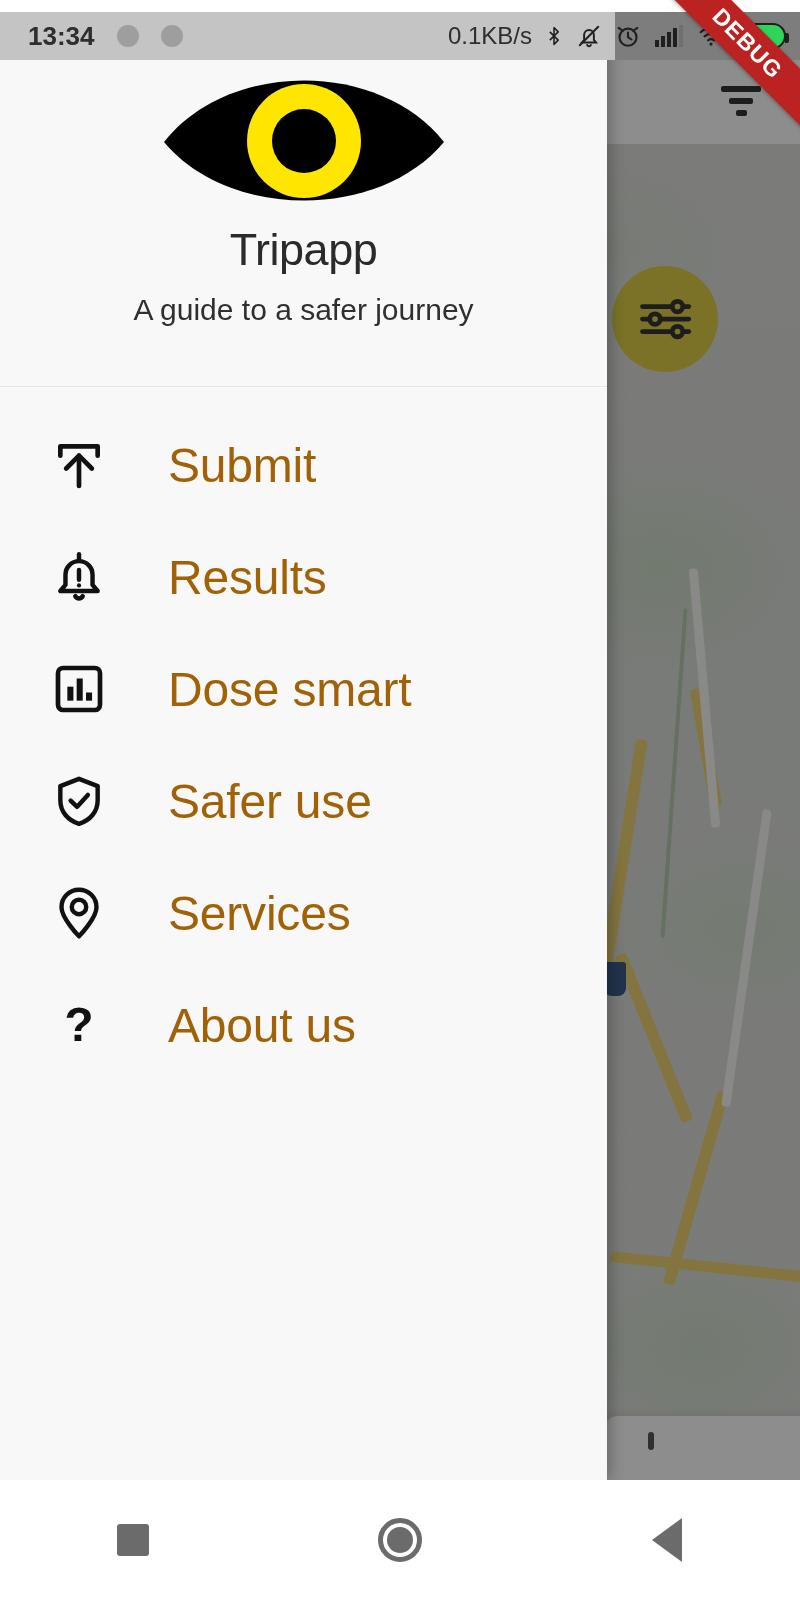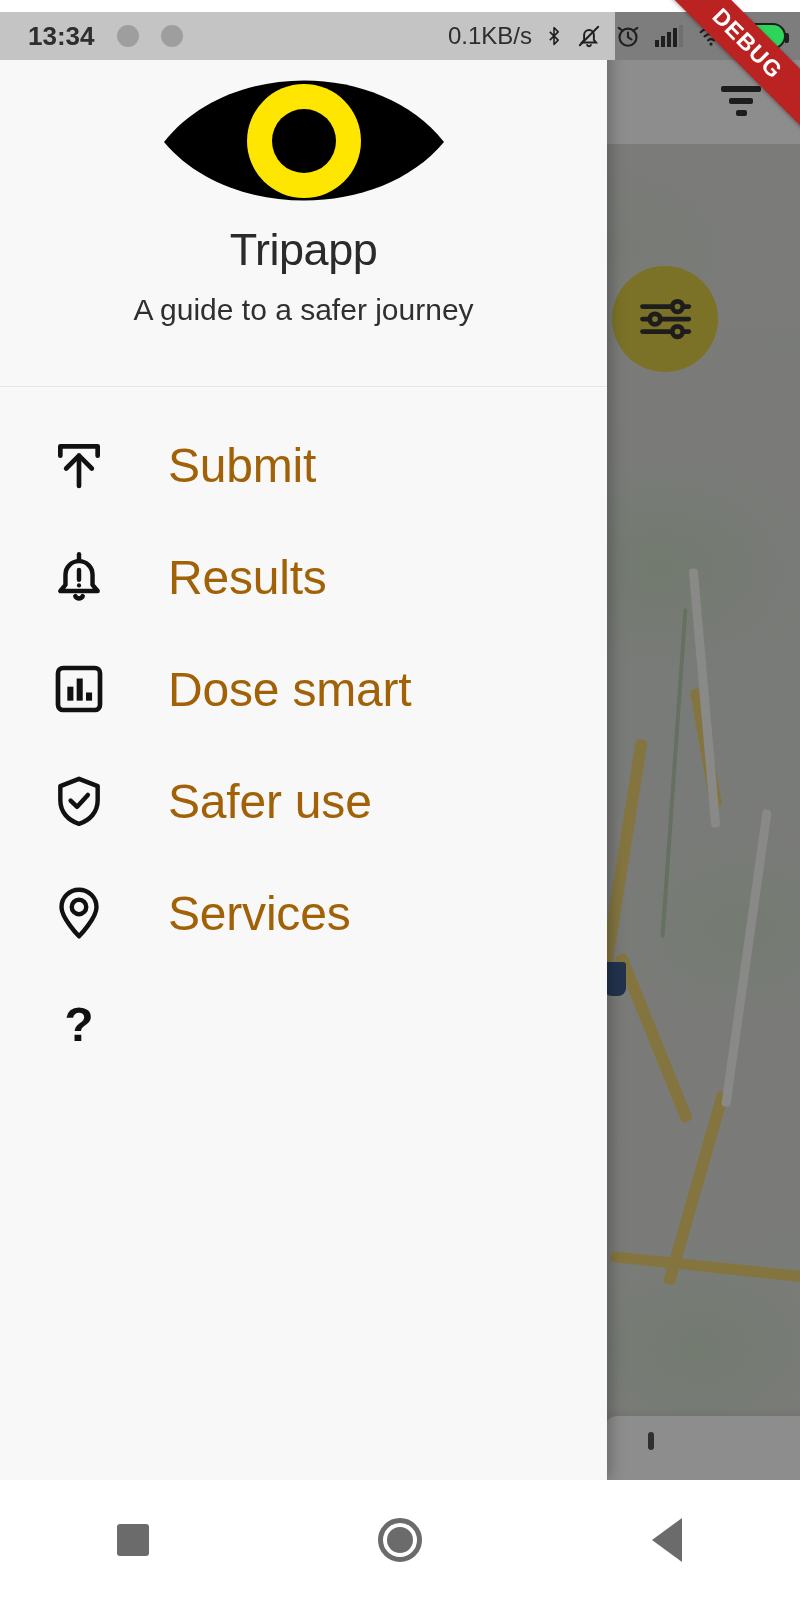--- a/index.html
+++ b/index.html
@@ -454,20 +454,21 @@
           </svg>
         </span>
         <span class="menu-label">Services</span>
       </div>
 
 
       <div class="menu-item">
         <span class="menu-icon">
           <span class="qmark">?</span>
         </span>
+        <span class="menu-label">About us</span>
       </div>
 
     </div>
   </nav>
 
   <div id="status-bar" class="right-dim">
     <span id="status-clock">13:34</span>
     <span class="notif-dot"></span>
     <span class="notif-dot"></span>
 

